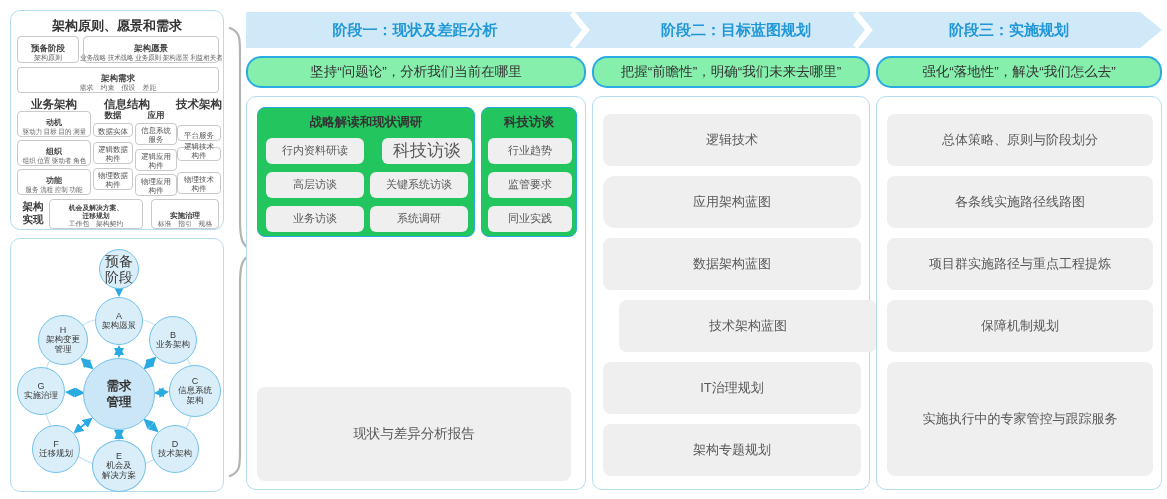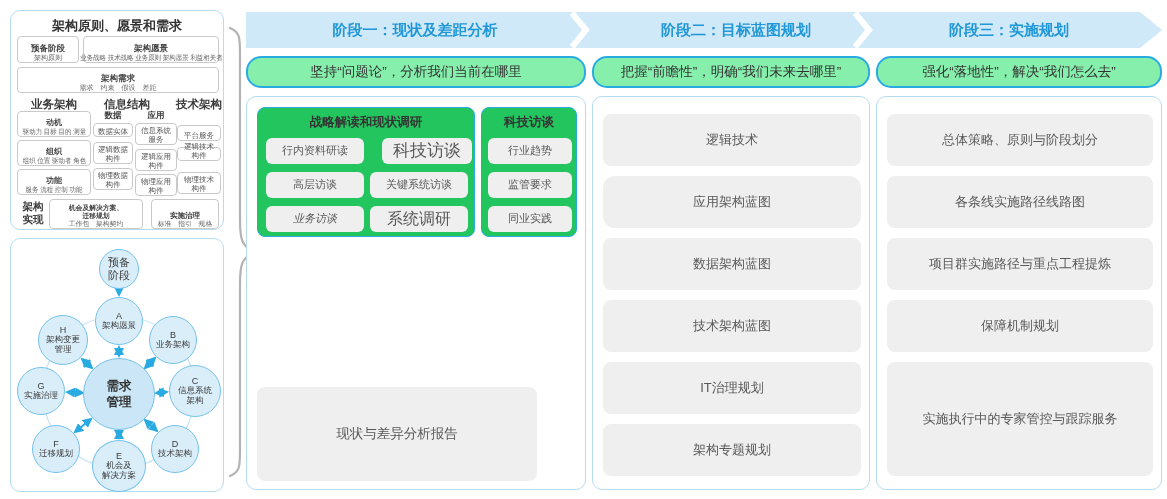--- a/index.html
+++ b/index.html
@@ -128,21 +128,21 @@
       <line x1="108" y1="117" x2="108" y2="108" stroke="#29abe2" stroke-width="2" marker-start="url(#ah)" marker-end="url(#ah)"></line>
       <line x1="134" y1="129" x2="144" y2="119" stroke="#29abe2" stroke-width="2" marker-start="url(#ah)" marker-end="url(#ah)"></line>
       <line x1="145" y1="154" x2="156" y2="153" stroke="#29abe2" stroke-width="2" marker-start="url(#ah)" marker-end="url(#ah)"></line>
       <line x1="134" y1="181" x2="146" y2="192" stroke="#29abe2" stroke-width="2" marker-start="url(#ah)" marker-end="url(#ah)"></line>
       <line x1="108" y1="192" x2="108" y2="199" stroke="#29abe2" stroke-width="2" marker-start="url(#ah)" marker-end="url(#ah)"></line>
       <line x1="80" y1="180" x2="64" y2="193" stroke="#29abe2" stroke-width="2" marker-start="url(#ah)" marker-end="url(#ah)"></line>
       <line x1="72" y1="154" x2="56" y2="153" stroke="#29abe2" stroke-width="2" marker-start="url(#ah)" marker-end="url(#ah)"></line>
       <line x1="81" y1="129" x2="71" y2="120" stroke="#29abe2" stroke-width="2" marker-start="url(#ah)" marker-end="url(#ah)"></line>
     </svg>
 
-    <div class="circle" style="left:88px;top:10px;width:40px;height:40px;font-size:11px;">预备
+    <div class="circle" style="left:88px;top:10px;width:40px;height:40px;font-size:14px;">预备
 阶段</div>
     <div class="circle" style="left:84px;top:58px;width:48px;height:48px;">
       <span class="cid">A</span>
       <span class="clabel">架构愿景</span>
     </div>
     <div class="circle" style="left:138px;top:77px;width:48px;height:48px;">
       <span class="cid">B</span>
       <span class="clabel">业务架构</span>
     </div>
     <div class="circle" style="left:158px;top:126px;width:52px;height:52px;">
@@ -197,40 +197,40 @@
   <div class="subtitle" style="left:876px;width:286px;">强化“落地性”，解决“我们怎么去”</div>
 
   <div class="panel" style="left:246px;top:96px;width:340px;height:394px;">
 
     <div class="bluebox" style="left:10px;top:10px;width:218px;height:130px;">
       <div class="boxtitle">战略解读和现状调研</div>
       <div class="gbox" style="left:8px;top:30px;width:98px;height:26px;font-size:11px;">行内资料研读</div>
       <div class="gbox" style="left:124px;top:30px;width:90px;height:26px;font-size:17px;">科技访谈</div>
       <div class="gbox" style="left:8px;top:64px;width:98px;height:26px;font-size:11px;">高层访谈</div>
       <div class="gbox" style="left:112px;top:64px;width:98px;height:26px;font-size:11px;">关键系统访谈</div>
-      <div class="gbox" style="left:8px;top:98px;width:98px;height:26px;font-size:11px;font-style:italic;">业务访谈</div>
-      <div class="gbox" style="left:112px;top:98px;width:98px;height:26px;font-size:16px;">系统调研</div>
+      <div class="gbox" style="left:8px;top:98px;width:98px;height:26px;font-size:11px;">业务访谈</div>
+      <div class="gbox" style="left:112px;top:98px;width:98px;height:26px;font-size:11px;">系统调研</div>
     </div>
 
     <div class="bluebox" style="left:234px;top:10px;width:96px;height:130px;">
       <div class="boxtitle">科技访谈</div>
       <div class="gbox" style="left:6px;top:30px;width:84px;height:26px;font-size:11px;">行业趋势</div>
       <div class="gbox" style="left:6px;top:64px;width:84px;height:26px;font-size:11px;">监管要求</div>
       <div class="gbox" style="left:6px;top:98px;width:84px;height:26px;font-size:11px;">同业实践</div>
     </div>
 
 
-    <div class="gbox" style="left:10px;top:290px;width:280px;height:94px;font-size:13.5px;border-radius:8px;">现状与差异分析报告</div>
+    <div class="gbox" style="left:10px;top:290px;width:314px;height:94px;font-size:13.5px;border-radius:8px;">现状与差异分析报告</div>
   </div>
 
   <div class="panel" style="left:592px;top:96px;width:278px;height:394px;">
     <div class="gbox" style="left:10px;top:17px;width:258px;height:52px;font-size:13px;border-radius:8px;">逻辑技术</div>
     <div class="gbox" style="left:10px;top:79px;width:258px;height:52px;font-size:13px;border-radius:12px;">应用架构蓝图</div>
     <div class="gbox" style="left:10px;top:141px;width:258px;height:52px;font-size:13px;border-radius:8px;">数据架构蓝图</div>
-    <div class="gbox" style="left:10px;top:203px;width:258px;height:52px;font-size:13px;border-radius:8px;">技术架构蓝图</div>
+    <div class="gbox" style="left:26px;top:203px;width:258px;height:52px;font-size:13px;border-radius:8px;">技术架构蓝图</div>
     <div class="gbox" style="left:10px;top:265px;width:258px;height:52px;font-size:13px;border-radius:8px;">IT治理规划</div>
     <div class="gbox" style="left:10px;top:327px;width:258px;height:52px;font-size:13px;border-radius:8px;">架构专题规划</div>
   </div>
 
   <div class="panel" style="left:876px;top:96px;width:286px;height:394px;">
     <div class="gbox" style="left:10px;top:17px;width:266px;height:52px;font-size:13px;border-radius:8px;">总体策略、原则与阶段划分</div>
     <div class="gbox" style="left:10px;top:79px;width:266px;height:52px;font-size:13px;border-radius:8px;">各条线实施路径线路图</div>
     <div class="gbox" style="left:10px;top:141px;width:266px;height:52px;font-size:13px;border-radius:8px;">项目群实施路径与重点工程提炼</div>
     <div class="gbox" style="left:10px;top:203px;width:266px;height:52px;font-size:13px;border-radius:8px;">保障机制规划</div>
     <div class="gbox" style="left:10px;top:265px;width:266px;height:114px;font-size:13px;border-radius:8px;">实施执行中的专家管控与跟踪服务</div>

